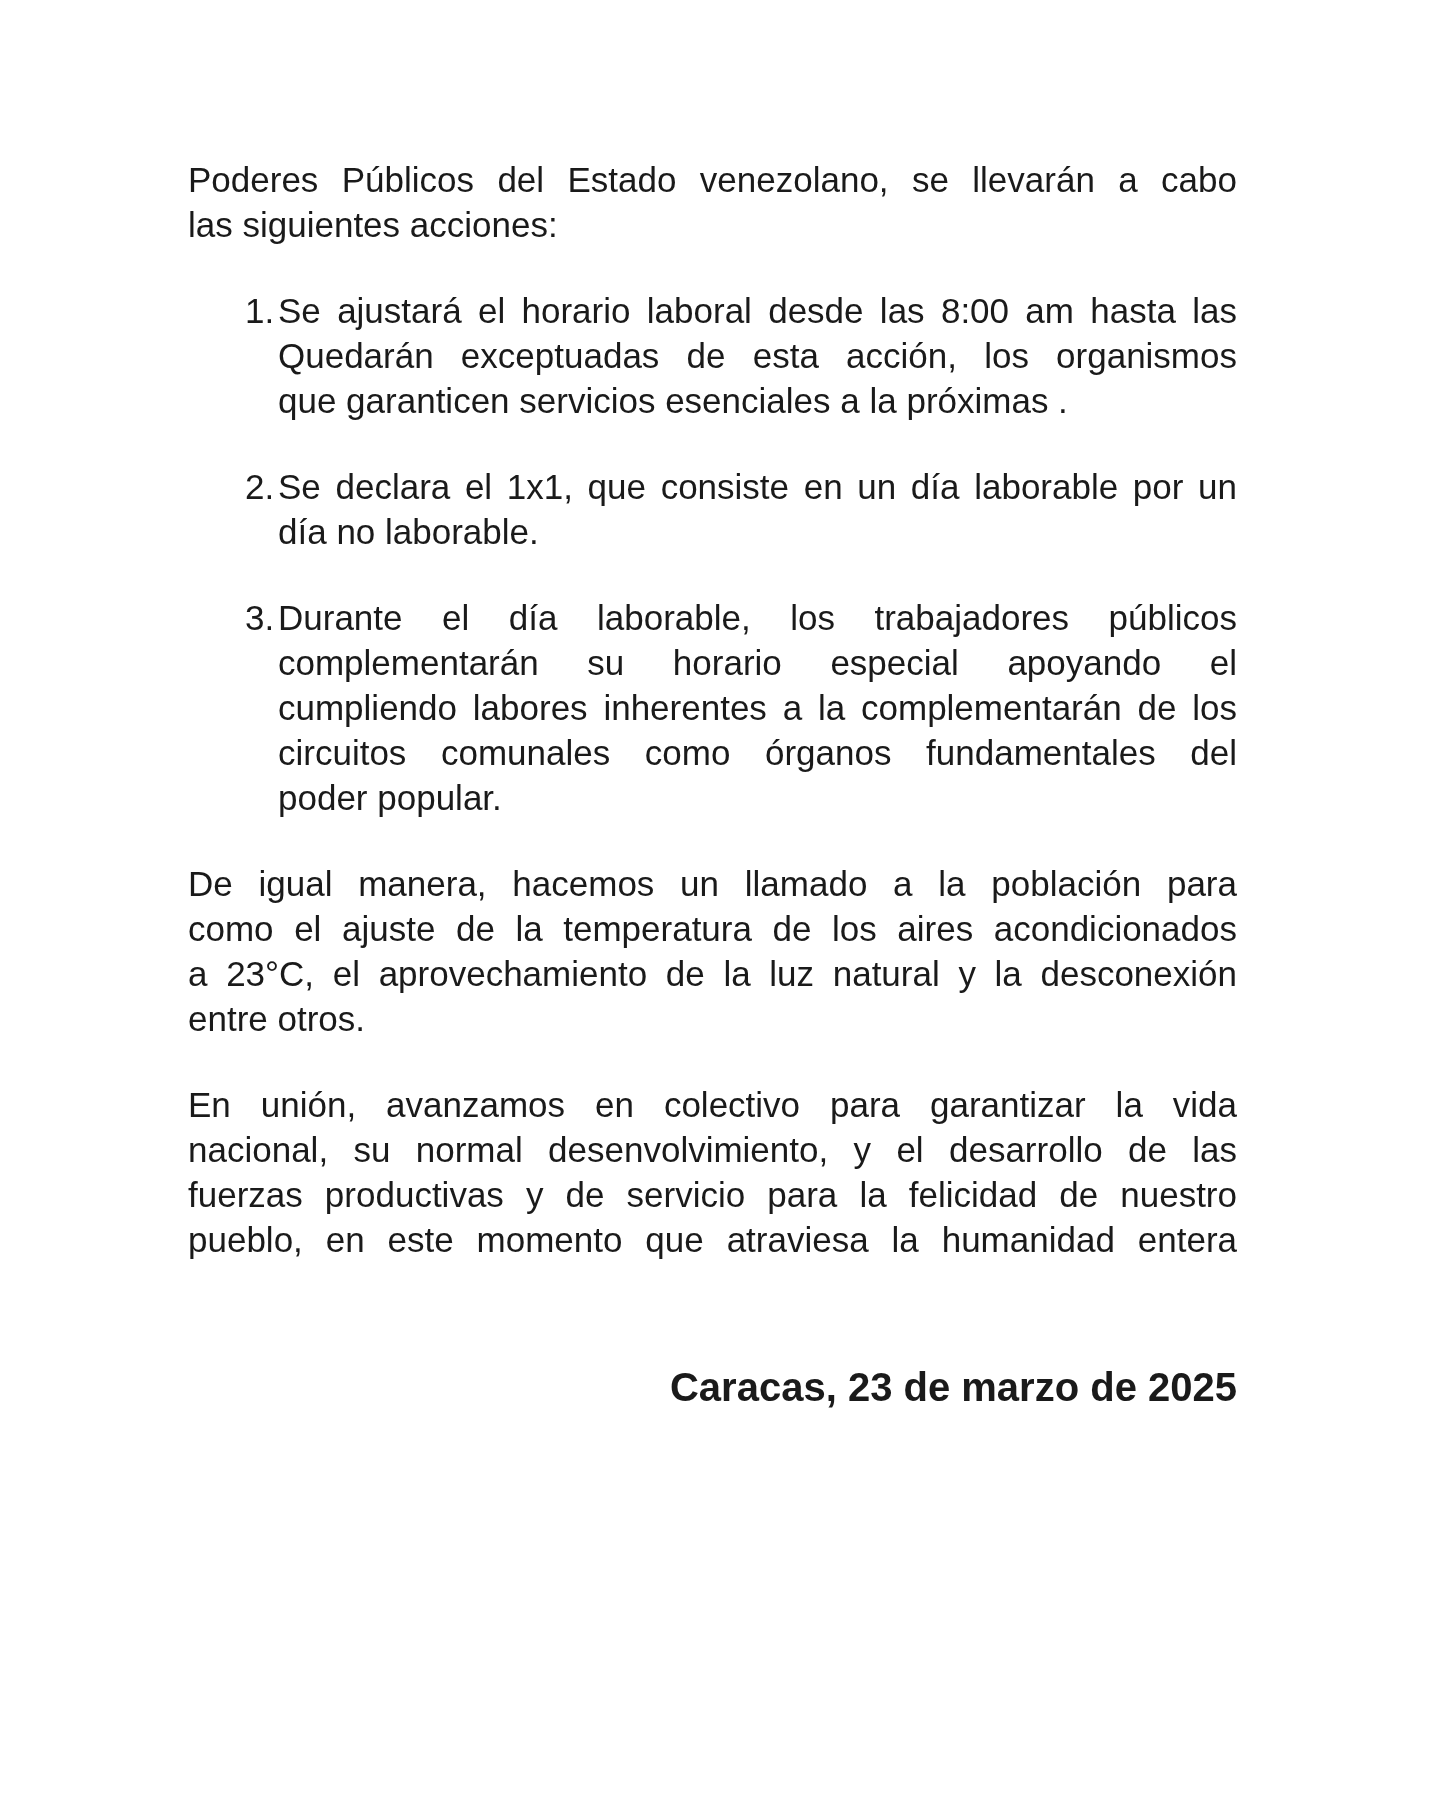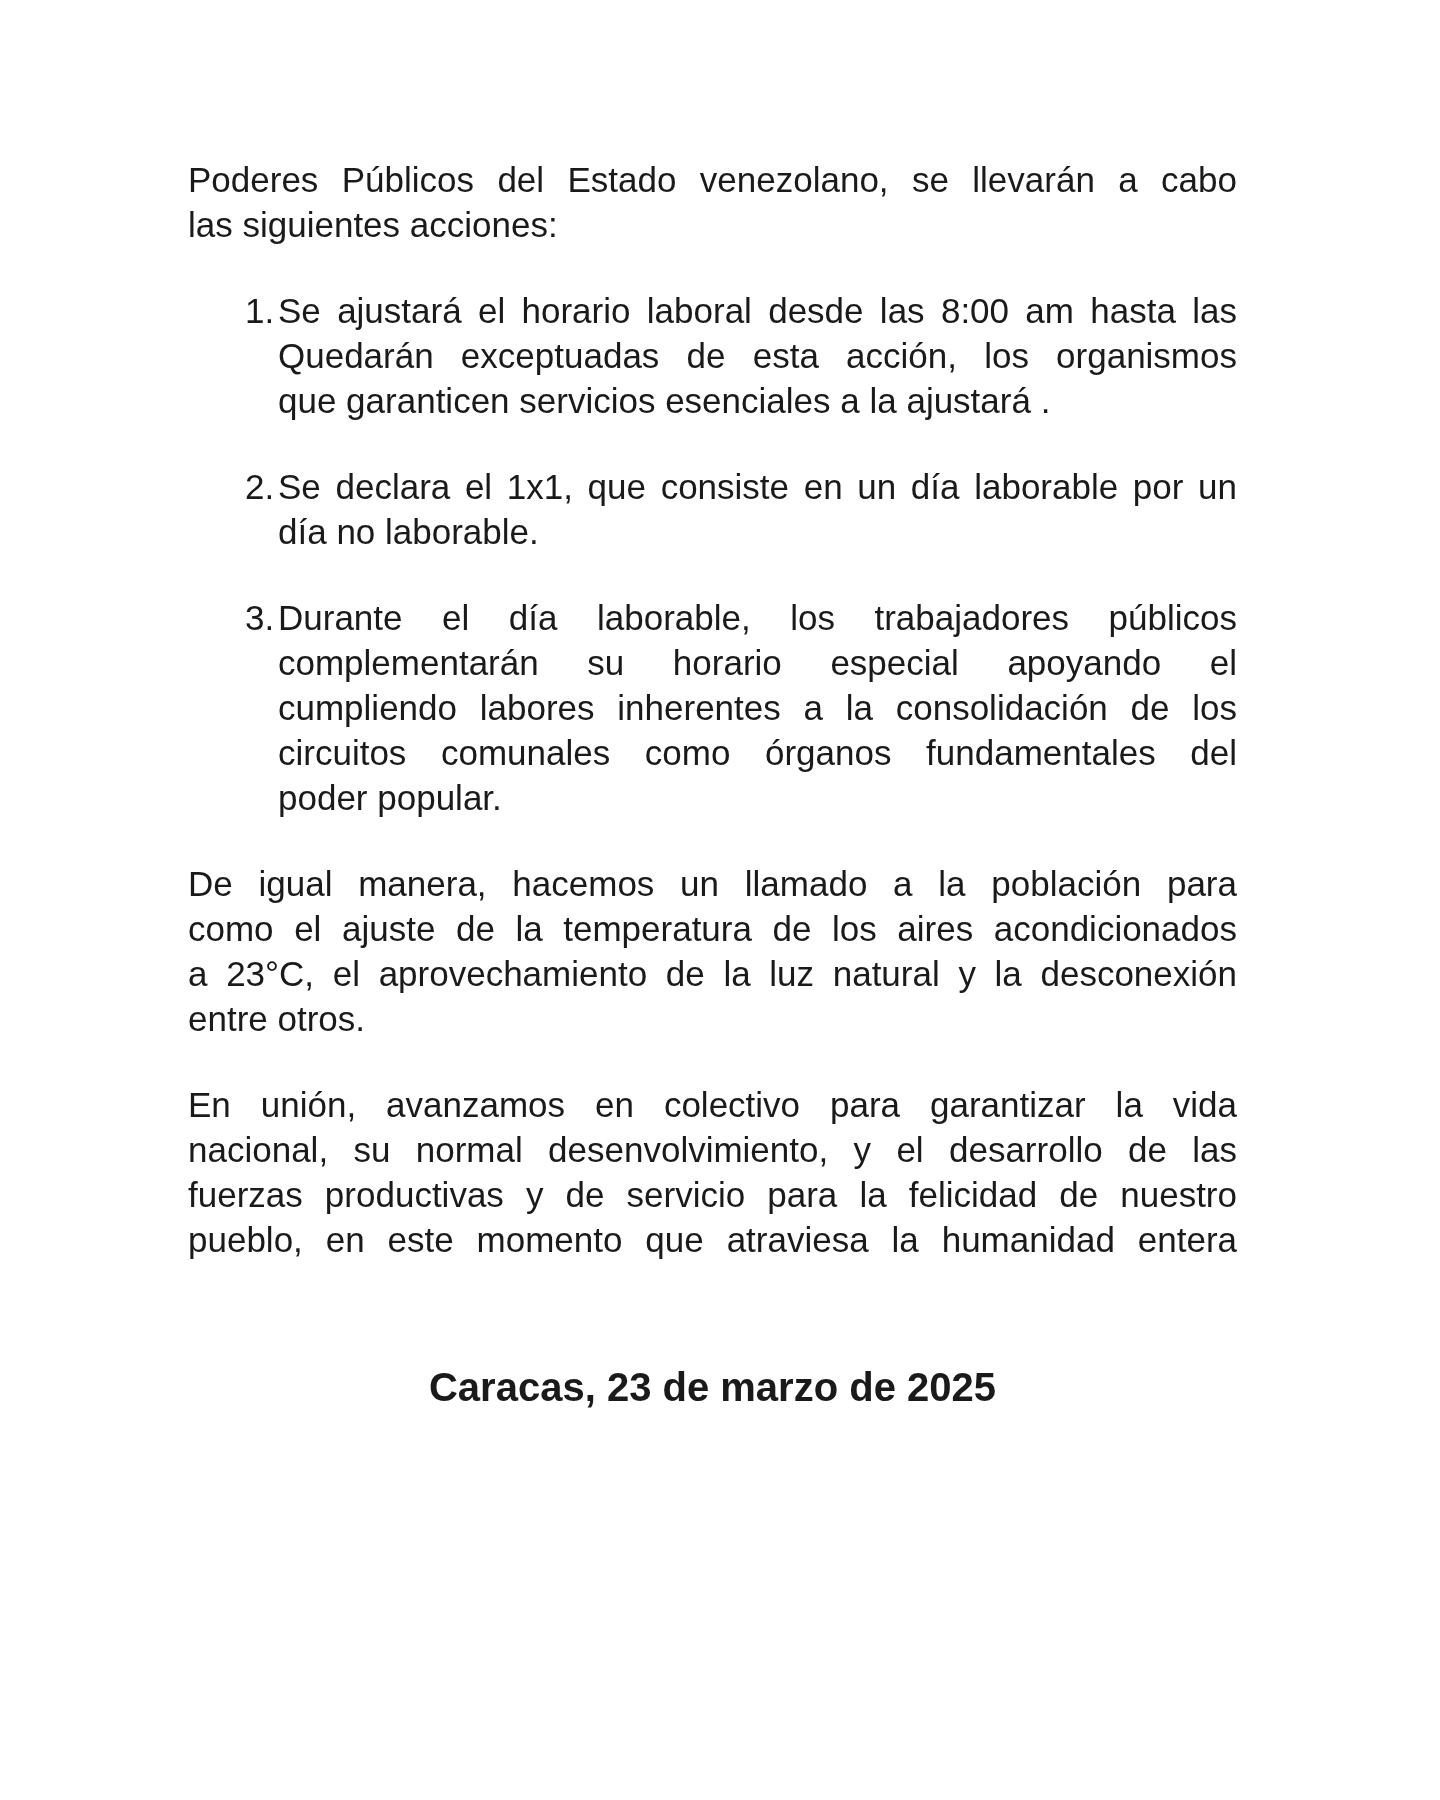--- a/index.html
+++ b/index.html
@@ -39,21 +39,21 @@
     margin: 0 0 41px 0;
   }
   .list-marker {
     position: absolute;
     left: 57px;
     top: 0;
     line-height: 45px;
   }
   .dateline {
     margin-top: 103px;
-    text-align: center;
+    text-align: right;
     font-weight: bold;
     font-size: 40px;
     line-height: 45px;
   }
 </style>
 </head>
 <body>
 
 <div class="page">
   <div class="content">
@@ -63,38 +63,38 @@
       <div class="line last">las siguientes acciones:</div>
     </div>
 
     <div>
 
       <div class="list-item">
         <div class="list-marker">1.</div>
         <div>
           <div class="line">Se ajustará el horario laboral desde las 8:00 am hasta las</div>
           <div class="line">Quedarán exceptuadas de esta acción, los organismos</div>
-          <div class="line last">que garanticen servicios esenciales a la ajustará .</div>
+          <div class="line last">que garanticen servicios esenciales a la próximas .</div>
         </div>
       </div>
 
       <div class="list-item">
         <div class="list-marker">2.</div>
         <div>
           <div class="line">Se declara el 1x1, que consiste en un día laborable por un</div>
           <div class="line last">día no laborable.</div>
         </div>
       </div>
 
       <div class="list-item">
         <div class="list-marker">3.</div>
         <div>
           <div class="line">Durante el día laborable, los trabajadores públicos</div>
           <div class="line">complementarán su horario especial apoyando el</div>
-          <div class="line">cumpliendo labores inherentes a la consolidación de los</div>
+          <div class="line">cumpliendo labores inherentes a la complementarán de los</div>
           <div class="line">circuitos comunales como órganos fundamentales del</div>
           <div class="line last">poder popular.</div>
         </div>
       </div>
 
     </div>
 
     <div class="para">
       <div class="line">De igual manera, hacemos un llamado a la población para</div>
       <div class="line">como el ajuste de la temperatura de los aires acondicionados</div>

